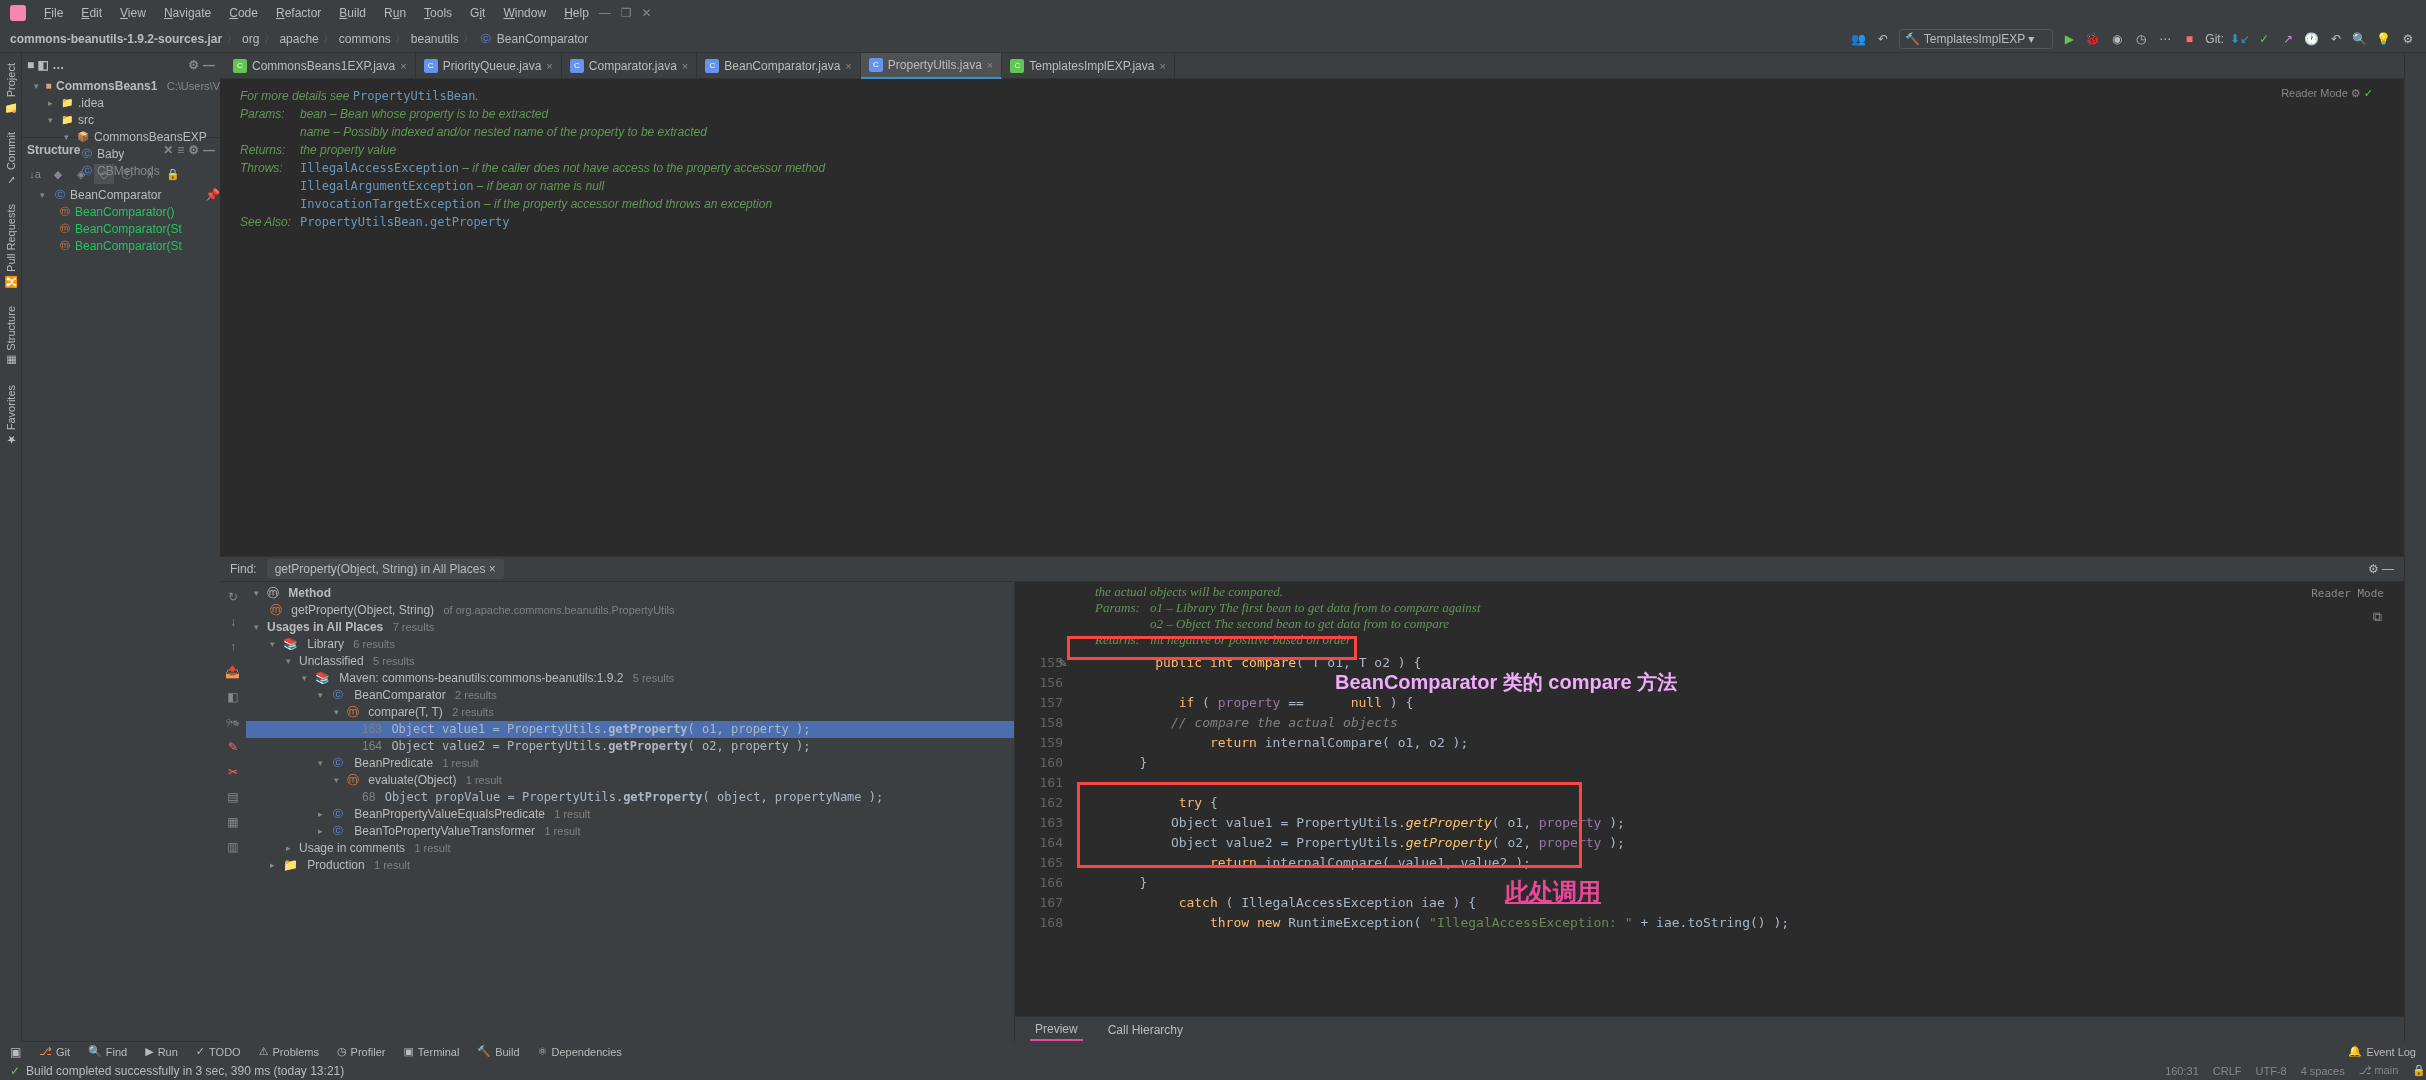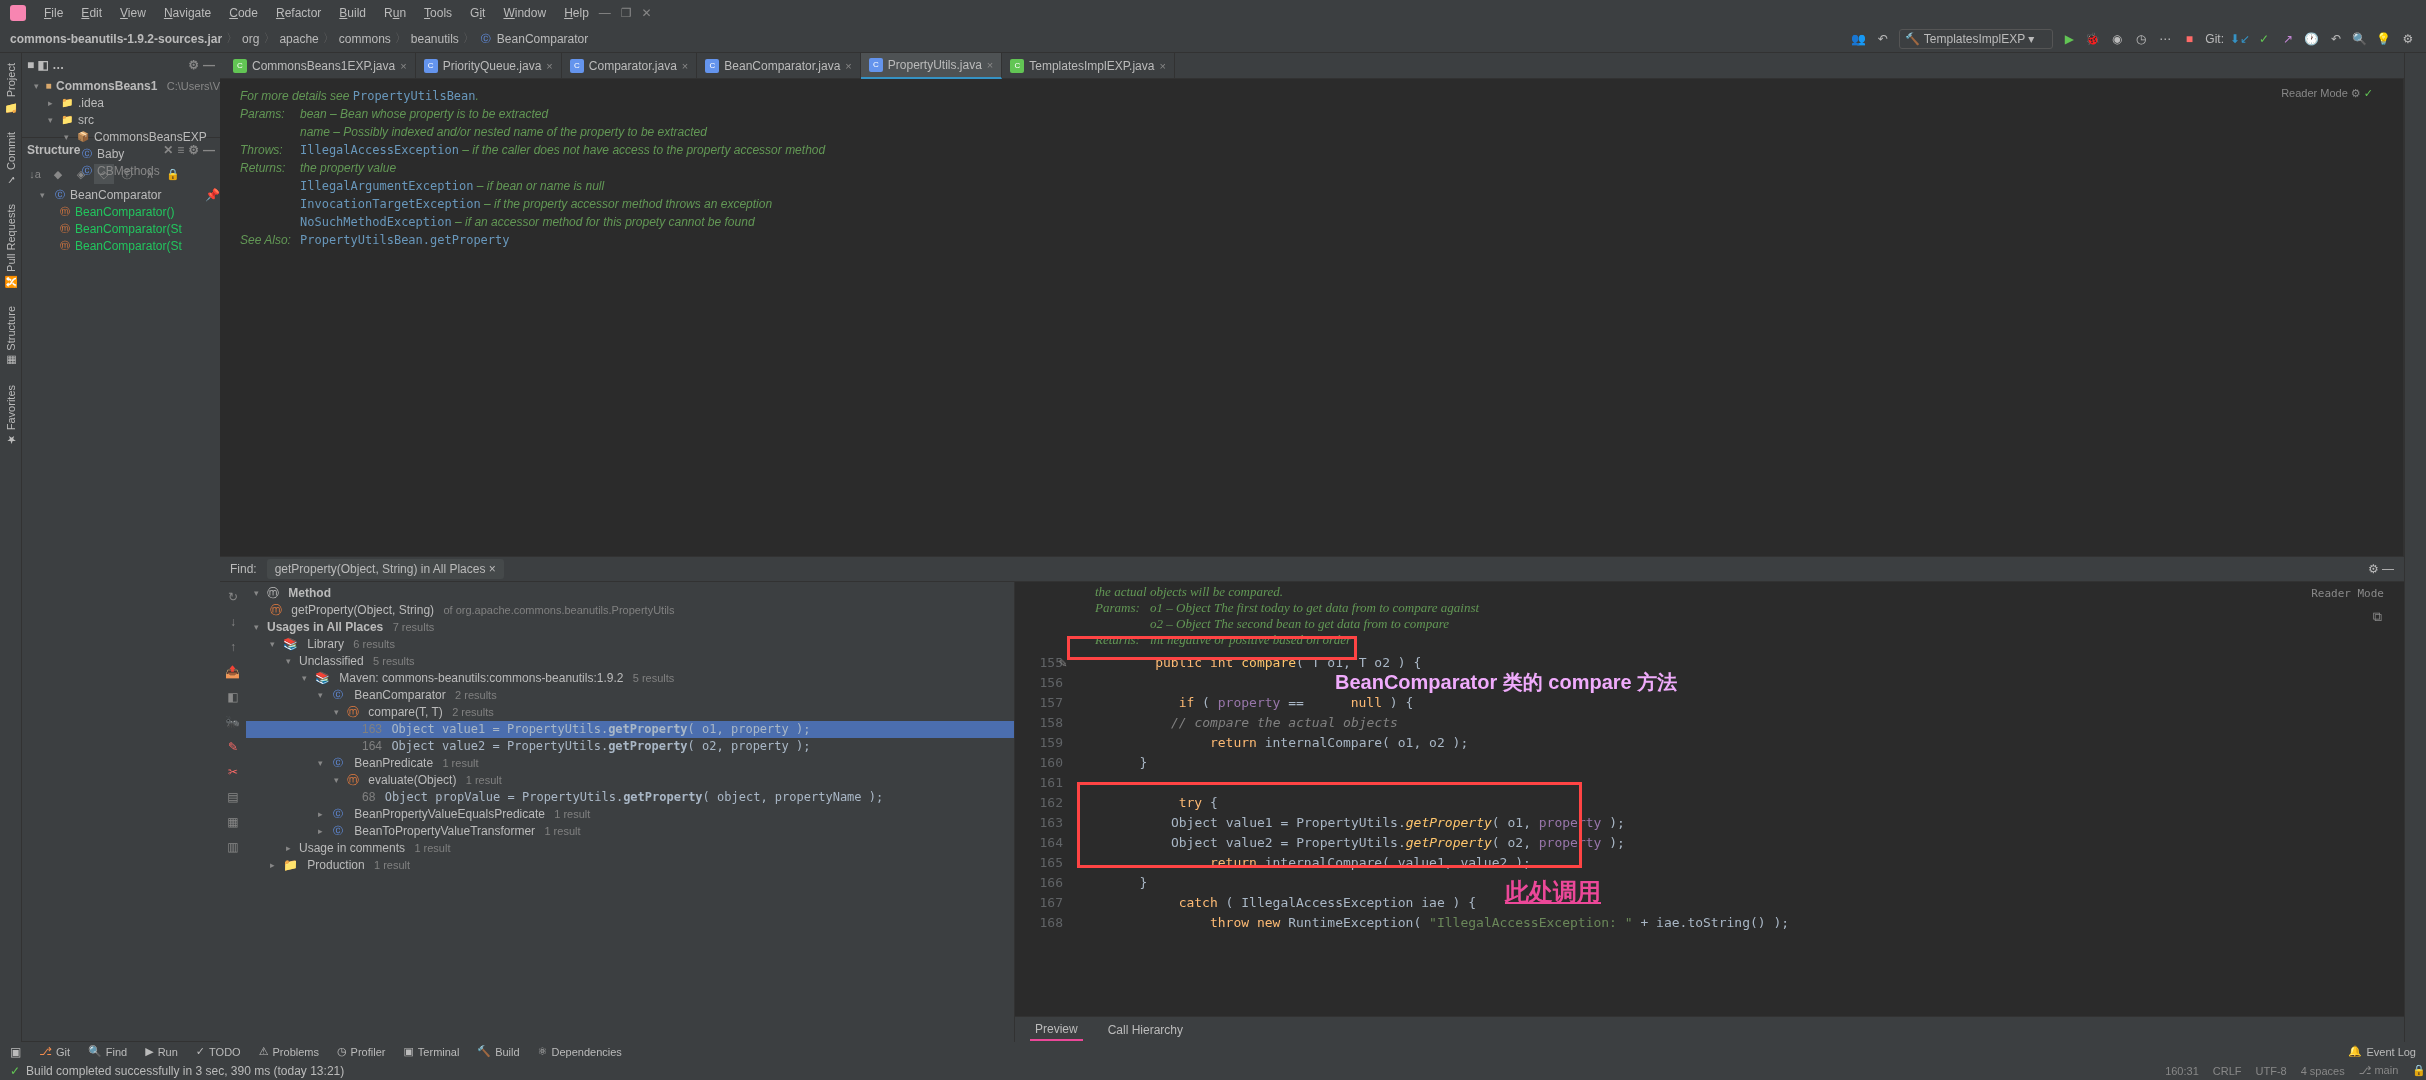--- a/index.html
+++ b/index.html
@@ -268,25 +268,24 @@
           <span>TemplatesImplEXP.java</span>
           <span class="tab-close">×</span>
         </div>
     </div>
 
     <div class="javadoc-pane">
       <div class="reader-mode"><span>Reader Mode</span> <span>⚙</span> <span class="reader-check">✓</span></div>
       <div><span class="javadoc-text">For more details see </span><span class="javadoc-type">PropertyUtilsBean</span><span class="javadoc-text">.</span></div>
       <div><span class="javadoc-label">Params:</span><span class="javadoc-text">bean – Bean whose property is to be extracted</span></div>
       <div style="padding-left:60px"><span class="javadoc-text">name – Possibly indexed and/or nested name of the property to be extracted</span></div>
+      <div><span class="javadoc-label">Returns:</span><span class="javadoc-text">the property value</span></div>
       <div><span class="javadoc-label">Throws:</span><span class="javadoc-type">IllegalAccessException</span><span class="javadoc-text"> – if the caller does not have access to the property accessor method</span></div>
-      <div><span class="javadoc-label">Returns:</span><span class="javadoc-text">the property value</span></div>
       <div style="padding-left:60px"><span class="javadoc-type">IllegalArgumentException</span><span class="javadoc-text"> – if bean or name is null</span></div>
       <div style="padding-left:60px"><span class="javadoc-type">InvocationTargetException</span><span class="javadoc-text"> – if the property accessor method throws an exception</span></div>
-      <div style="padding-left:60px"><span class="javadoc-type">NoSuchMethodException</span><span class="javadoc-text"> – if an accessor method for this propety cannot be found</span></div>
       <div><span class="javadoc-label">See Also:</span><span class="javadoc-type">PropertyUtilsBean.getProperty</span></div>
     </div>
 
     <div class="find-panel">
       <span class="find-label">Find:</span>
       <span class="find-query"><span>getProperty(Object, String) in All Places</span> <span>×</span></span>
       <div style="margin-left:auto">⚙ —</div>
     </div>
 
     <div class="bottom-split">
@@ -324,21 +323,21 @@
           <div class="ut-row" style="padding-left:24px"><span class="tree-arrow">▸</span><span style="color:#d9a86c">📁</span>&nbsp;<span>Production</span>&nbsp;<span class="ut-count">1 result</span></div>
         </div>
       </div>
 
       <div style="flex:1; display:flex; flex-direction:column">
         <div class="code-pane">
           <div class="reader-mode" style="right:20px; top:2px"><span>Reader Mode</span></div>
           <div style="position:absolute; right:22px; top:25px; color:#888">⧉</div>
           <div class="code-docs">
             <div>the actual objects will be compared.</div>
-            <div><span class="doc-label">Params:</span><span>o1 – Object The first today to get data from to compare against</span></div>
+            <div><span class="doc-label">Params:</span><span>o1 – Library The first bean to get data from to compare against</span></div>
             <div style="padding-left:55px">o2 – Object The second bean to get data from to compare</div>
             <div><span class="doc-label">Returns:</span><span>int negative or positive based on order</span></div>
           </div>
           <div class="code-lines">
             <div class="code-line">
                 <span class="gutter">155</span>
                 <span style="position:relative;left:-18px;color:#888">✎</span>
                 <span class="code-txt">    <span class="kw">public int</span> <span class="mtd">compare</span>( <span class="typ">T</span> o1, <span class="typ">T</span> o2 ) {</span>
               </div>
             <div class="code-line">

